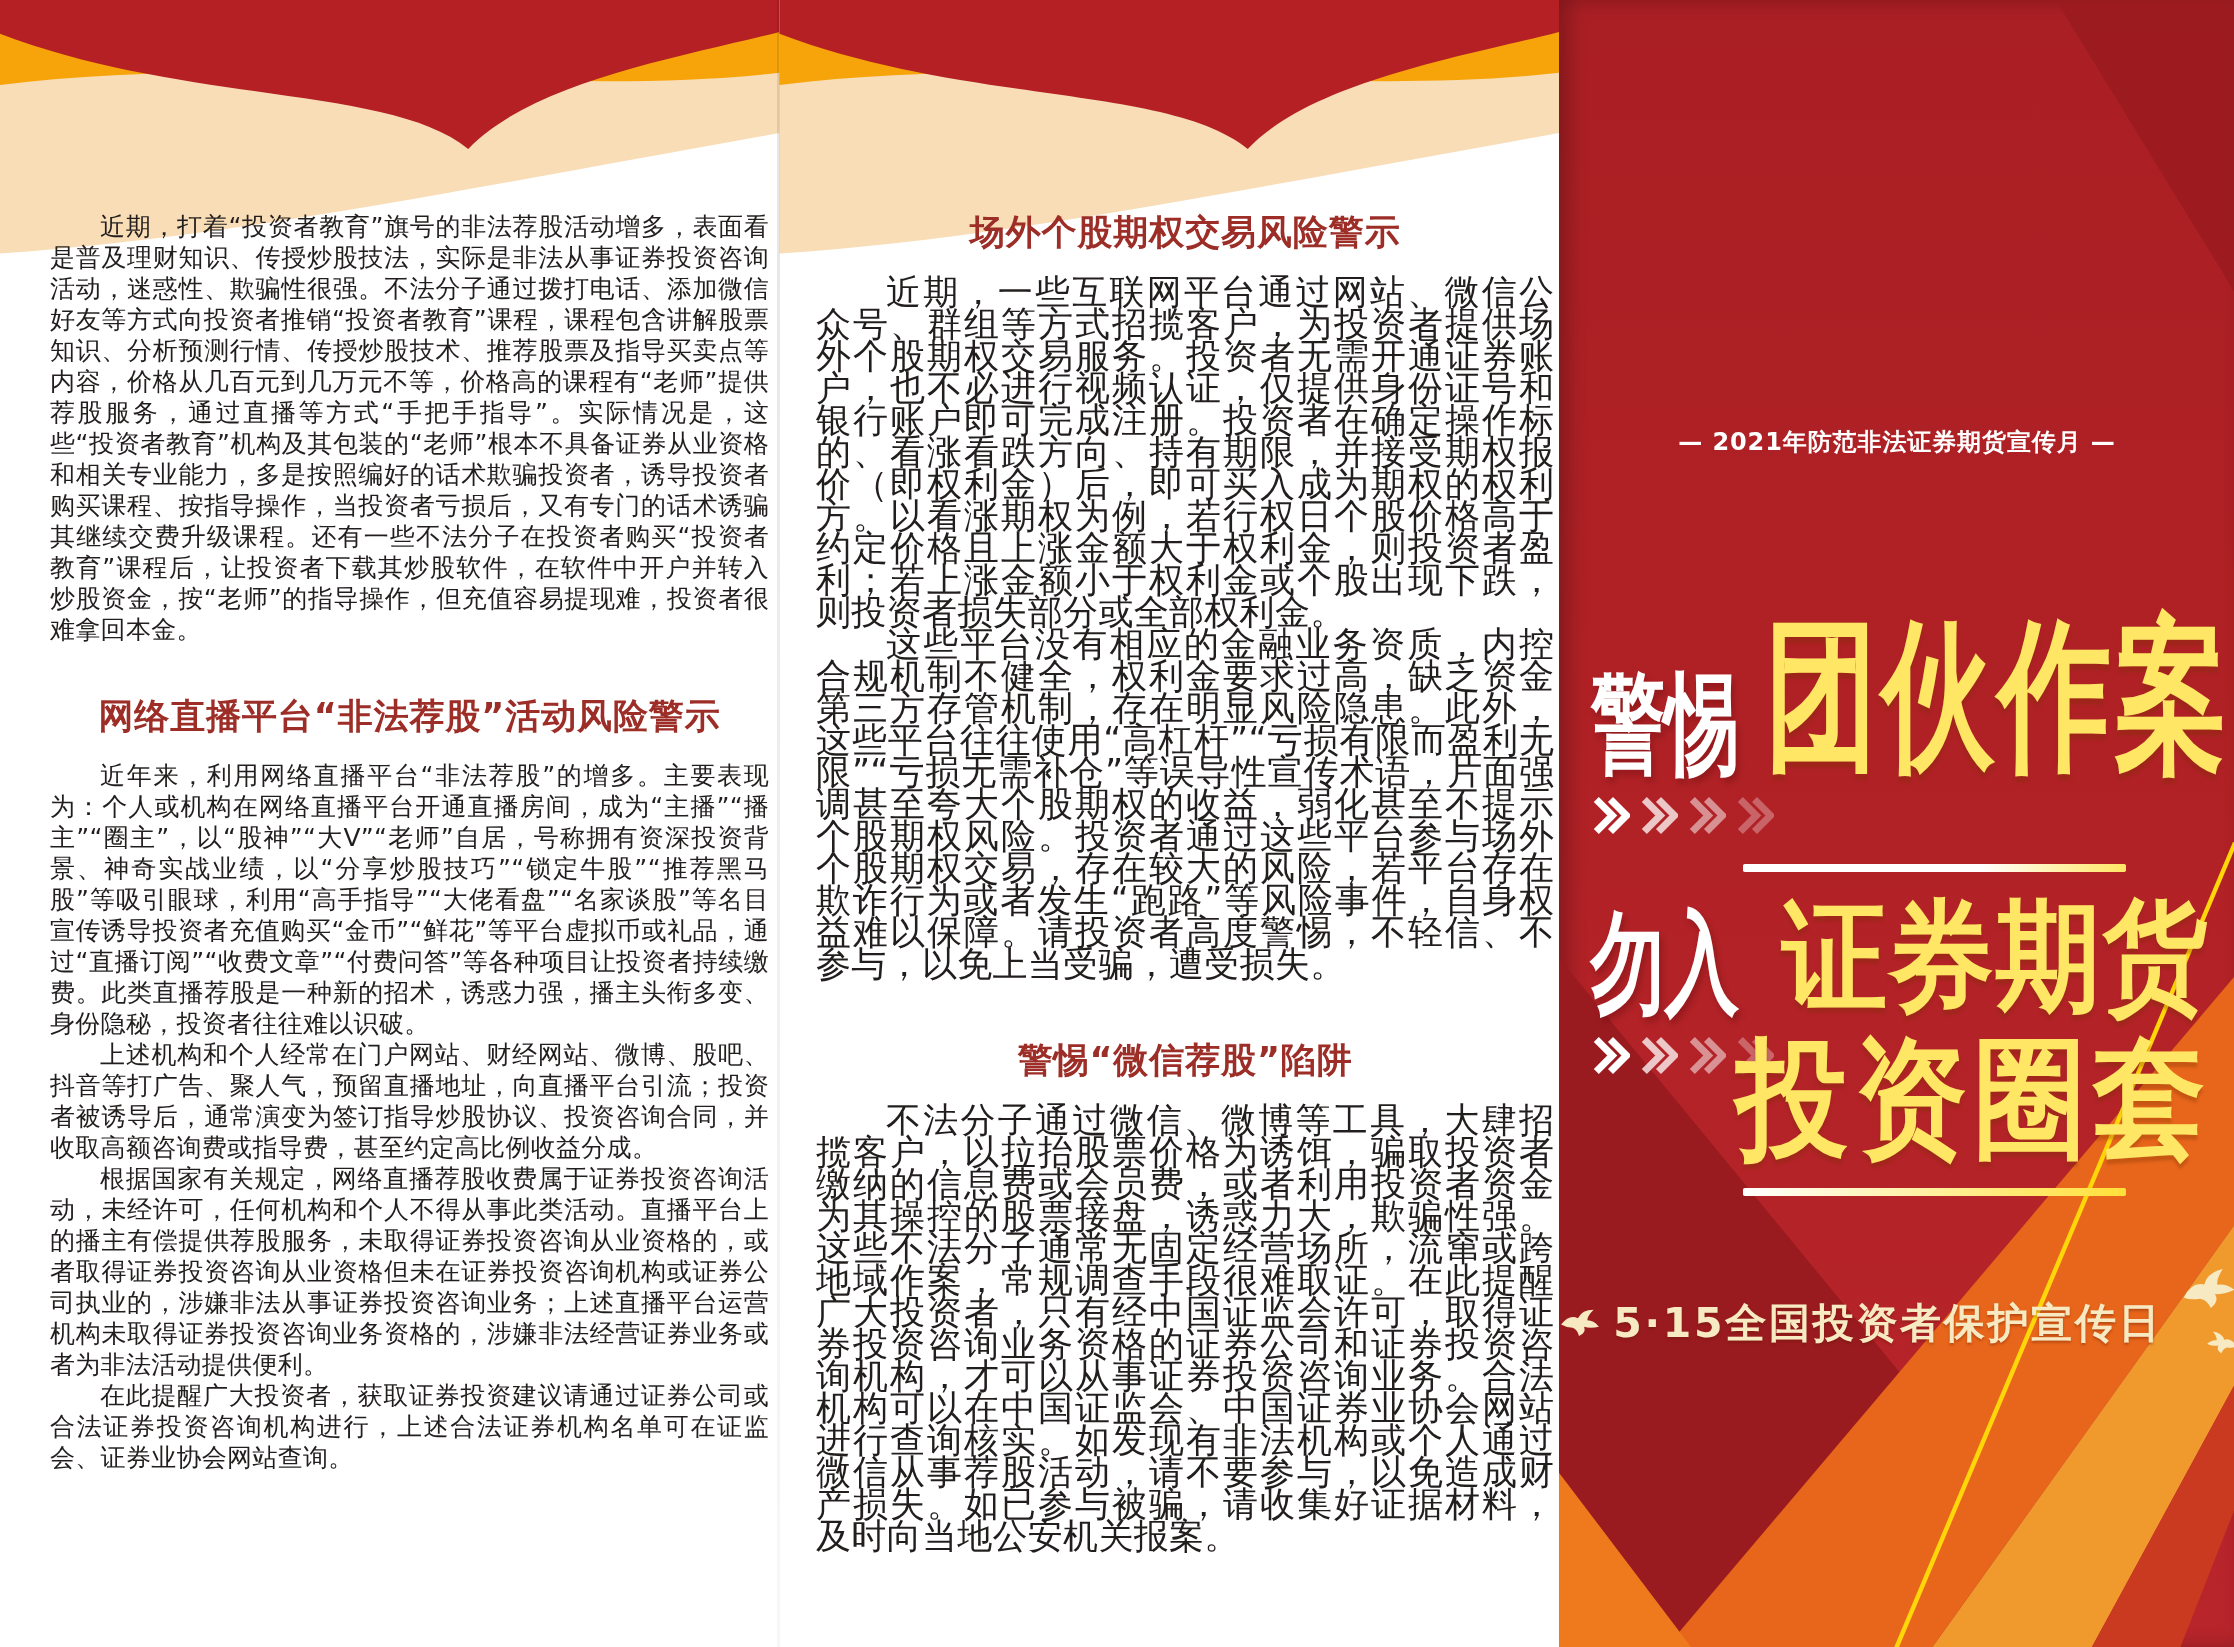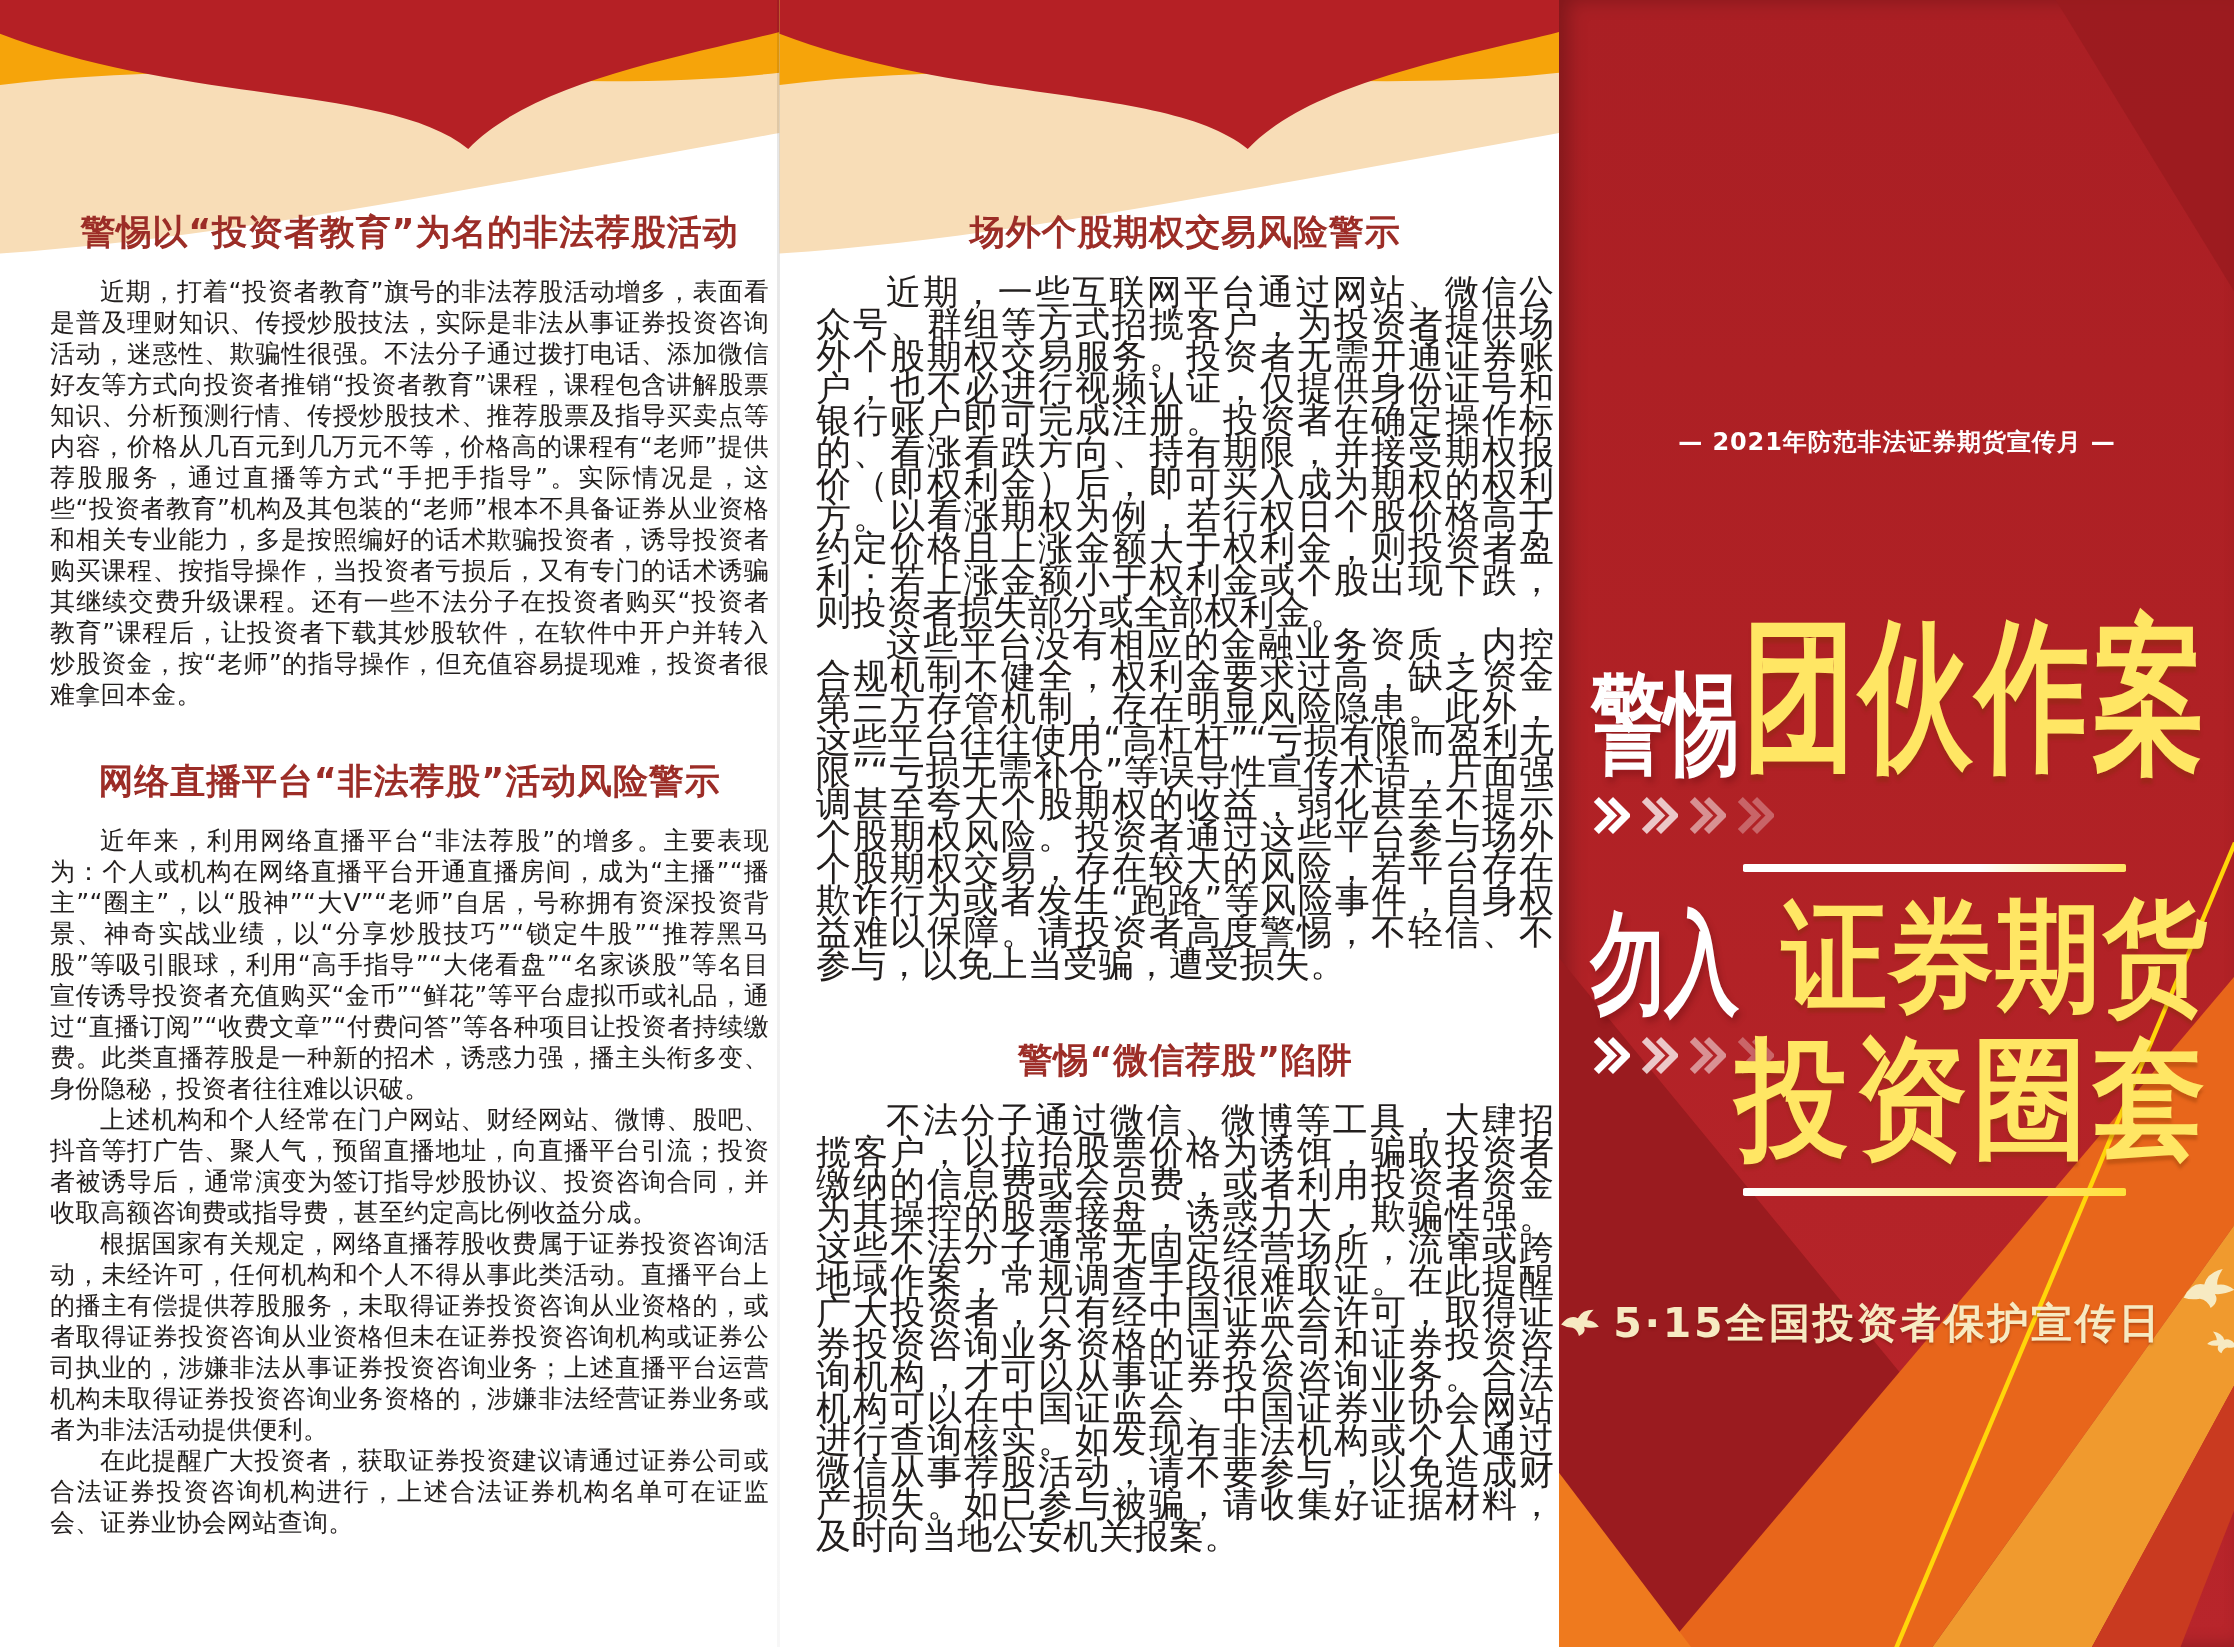--- a/index.html
+++ b/index.html
@@ -37,21 +37,21 @@
   .rp-item{position:absolute;}
   .banner{
     left:0;top:426px;width:100%;text-align:center;color:#ffffff;
     font-size:24px;font-weight:bold;letter-spacing:0.9px;
   }
   .big{display:inline-block;font-weight:900;line-height:1;transform-origin:top left;white-space:nowrap;}
   .white-big{color:#ffffff;text-shadow:2.7px 3.5px 5.3px rgba(60,0,0,0.25);}
   .yellow-big{color:#ffe664;text-shadow:0 4.4px 2.7px rgba(120,50,0,0.30);}
   .s1-prefix{left:32px;top:667px;}
   .s1-prefix .big{font-size:74px;transform:scaleY(1.5);}
-  .s1-main{left:184px;top:614px;text-align:right;}
+  .s1-main{left:206px;top:614px;text-align:right;}
   .s1-main .big{font-size:113px;letter-spacing:3.5px;transform:scaleY(1.45);}
   .s2-prefix{left:32px;top:906px;}
   .s2-prefix .big{font-size:74px;transform:scaleY(1.5);}
   .s2-line1{left:223px;top:897px;}
   .s2-line1 .big{font-size:105px;letter-spacing:1.8px;transform:scaleY(1.15);}
   .s2-line2{left:177px;top:1033px;}
   .s2-line2 .big{font-size:112px;letter-spacing:7px;transform:scaleY(1.17);}
   .chevrons{display:flex;gap:8.9px;align-items:center;}
   .chevrons-1{left:32px;top:796px;}
   .chevrons-2{left:32px;top:1036px;}
@@ -81,21 +81,20 @@
         <path d="M0,96 C300,58 620,112 879,82 L879,0 L0,0 Z" fill="#f6a40a"></path>
         <path d="M0,38 C210,118 440,96 528,168 C600,92 770,64 879,36 L879,0 L0,0 Z" fill="#b52025"></path>
       </g>
     </defs>
     <use href="#wv"></use>
     <use href="#wv" x="879"></use>
   </svg>
 
   <div class="panel panel-left">
     <div class="section">
-      <h2 class="section-heading">警惕以“投资者教育”为名的非法荐股活动</h2>
       <p>近期，打着“投资者教育”旗号的非法荐股活动增多，表面看是普及理财知识、传授炒股技法，实际是非法从事证券投资咨询活动，迷惑性、欺骗性很强。不法分子通过拨打电话、添加微信好友等方式向投资者推销“投资者教育”课程，课程包含讲解股票知识、分析预测行情、传授炒股技术、推荐股票及指导买卖点等内容，价格从几百元到几万元不等，价格高的课程有“老师”提供荐股服务，通过直播等方式“手把手指导”。实际情况是，这些“投资者教育”机构及其包装的“老师”根本不具备证券从业资格和相关专业能力，多是按照编好的话术欺骗投资者，诱导投资者购买课程、按指导操作，当投资者亏损后，又有专门的话术诱骗其继续交费升级课程。还有一些不法分子在投资者购买“投资者教育”课程后，让投资者下载其炒股软件，在软件中开户并转入炒股资金，按“老师”的指导操作，但充值容易提现难，投资者很难拿回本金。</p>
     </div>
     <div class="section">
       <h2 class="section-heading">网络直播平台“非法荐股”活动风险警示</h2>
       <p>近年来，利用网络直播平台“非法荐股”的增多。主要表现为：个人或机构在网络直播平台开通直播房间，成为“主播”“播主”“圈主”，以“股神”“大V”“老师”自居，号称拥有资深投资背景、神奇实战业绩，以“分享炒股技巧”“锁定牛股”“推荐黑马股”等吸引眼球，利用“高手指导”“大佬看盘”“名家谈股”等名目宣传诱导投资者充值购买“金币”“鲜花”等平台虚拟币或礼品，通过“直播订阅”“收费文章”“付费问答”等各种项目让投资者持续缴费。此类直播荐股是一种新的招术，诱惑力强，播主头衔多变、身份隐秘，投资者往往难以识破。</p>
       <p>上述机构和个人经常在门户网站、财经网站、微博、股吧、抖音等打广告、聚人气，预留直播地址，向直播平台引流；投资者被诱导后，通常演变为签订指导炒股协议、投资咨询合同，并收取高额咨询费或指导费，甚至约定高比例收益分成。</p>
       <p>根据国家有关规定，网络直播荐股收费属于证券投资咨询活动，未经许可，任何机构和个人不得从事此类活动。直播平台上的播主有偿提供荐股服务，未取得证券投资咨询从业资格的，或者取得证券投资咨询从业资格但未在证券投资咨询机构或证券公司执业的，涉嫌非法从事证券投资咨询业务；上述直播平台运营机构未取得证券投资咨询业务资格的，涉嫌非法经营证券业务或者为非法活动提供便利。</p>
       <p>在此提醒广大投资者，获取证券投资建议请通过证券公司或合法证券投资咨询机构进行，上述合法证券机构名单可在证监会、证券业协会网站查询。</p>
     </div>
   </div>

